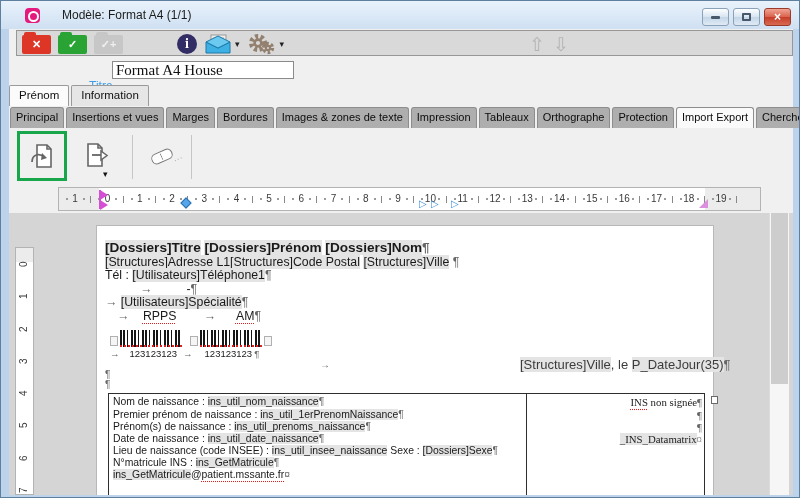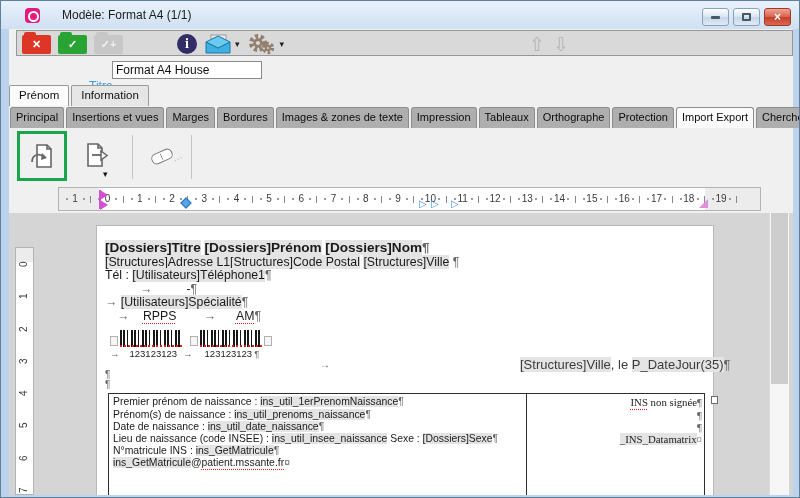--- a/index.html
+++ b/index.html
@@ -29,22 +29,22 @@
   .fold.red{background:#dd3526;}
   .fold.green{background:#28a334;}
   .fold.gray{background:#c7c7c7;color:#efefef;}
   .infoicon{width:20px;height:20px;border-radius:50%;background:#332d66;color:#fff;
     font-family:"Liberation Serif",serif;font-weight:bold;font-size:14px;display:flex;align-items:center;justify-content:center;}
   .drop{font-size:9px;color:#222;margin-left:3px;align-self:center;}
   .updown{position:absolute;top:2px;left:512px;font-size:19px;color:#b3b3b3;letter-spacing:8px;}
   .tbrow{position:absolute;left:5px;top:3px;display:flex;align-items:center;gap:7px;height:20px;}
   
   .titre-label{position:absolute;left:80px;top:50px;font-size:12px;color:#3f9ee8;}
-  .titre-input{position:absolute;left:103px;top:32px;width:150px;height:18px;border:1px solid #8a8a8a;
-    font-family:Liberation Sans, sans-serif;font-size:12px;padding:0 3px;background:#fff;color:#111;}
+  .titre-input{position:absolute;left:103px;top:32px;width:182px;height:18px;border:1px solid #8a8a8a;
+    font-family:Liberation Serif, serif;font-size:15px;padding:0 3px;background:#fff;color:#111;}
   
   .tabs{position:absolute;left:0;top:56px;height:21px;display:flex;}
   .tab{padding:3px 9px 2px;font-size:11.5px;color:#111;border:1px solid #9a9a9a;border-bottom:none;
     border-radius:2px 2px 0 0;background:#e6e6e6;margin-right:2px;}
   .tab.active{background:#fbfbfb;}
   
   .stabs{position:absolute;left:1px;top:78px;width:782px;height:21px;display:flex;gap:2px;background:#f0f0f0;}
   .stab{padding:3px 5px 2px;font-size:11px;color:#0c0c0c;background:#aeaeae;border:1px solid #8d8d8d;border-bottom:none;
     border-radius:3px 3px 0 0;white-space:nowrap;}
   .stab.active{background:#fafafa;}
@@ -274,20 +274,21 @@
         <div class="midline">
           <span class="mid-tab m">→</span>
           <span class="dateline"><span class="f">[Structures]Ville</span><span>, le </span><span class="f">P_DateJour(35)</span><span class="m">¶</span></span>
         </div>
         <div class="line pline"><span class="m">¶</span></div>
         <div class="line pline"><span class="m">¶</span></div>
 
         <div class="ptable-wrap">
           <div class="ptable">
             <div class="cell-l">
+              <div class="tline"><span>Nom de naissance : </span><span class="f">ins_util_nom_naissance</span><span class="m">¶</span></div>
               <div class="tline"><span>Premier prénom de naissance : </span><span class="f">ins_util_1erPrenomNaissance</span><span class="m">¶</span></div>
               <div class="tline"><span>Prénom(s) de naissance : </span><span class="f">ins_util_prenoms_naissance</span><span class="m">¶</span></div>
               <div class="tline"><span>Date de naissance : </span><span class="f">ins_util_date_naissance</span><span class="m">¶</span></div>
               <div class="tline"><span>Lieu de naissance (code INSEE) : </span><span class="f">ins_util_insee_naissance</span><span> Sexe : </span><span class="f">[Dossiers]Sexe</span><span class="m">¶</span></div>
               <div class="tline"><span>N°matricule </span><span class="s">INS</span><span> : </span><span class="f">ins_GetMatricule</span><span class="m">¶</span></div>
               <div class="tline"><span class="f">ins_GetMatricule</span><span>@</span><span class="s">patient.mssante.fr</span><span class="m">¤</span></div>
             </div>
             <div class="cell-r">
               <div class="tline"><span class="s">INS</span><span> non signée</span><span class="m">¶</span></div>
               <div class="tline"><span class="m">¶</span></div>

